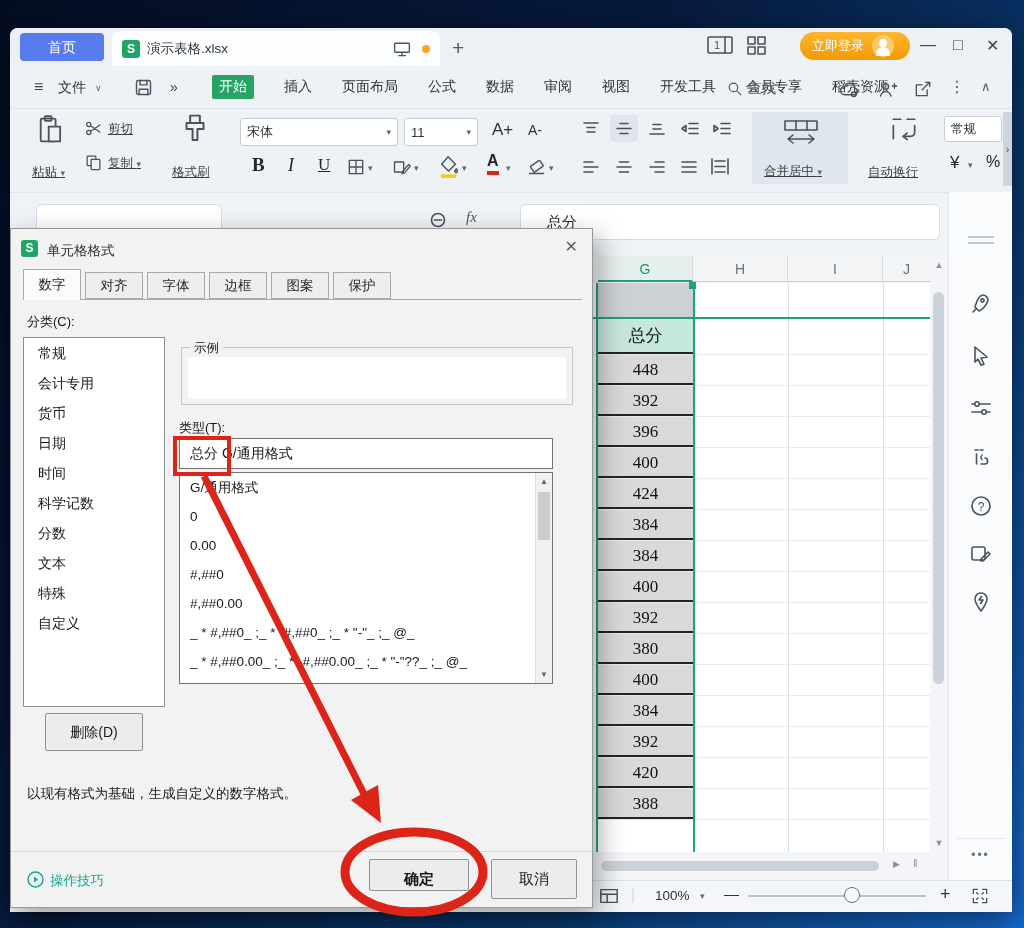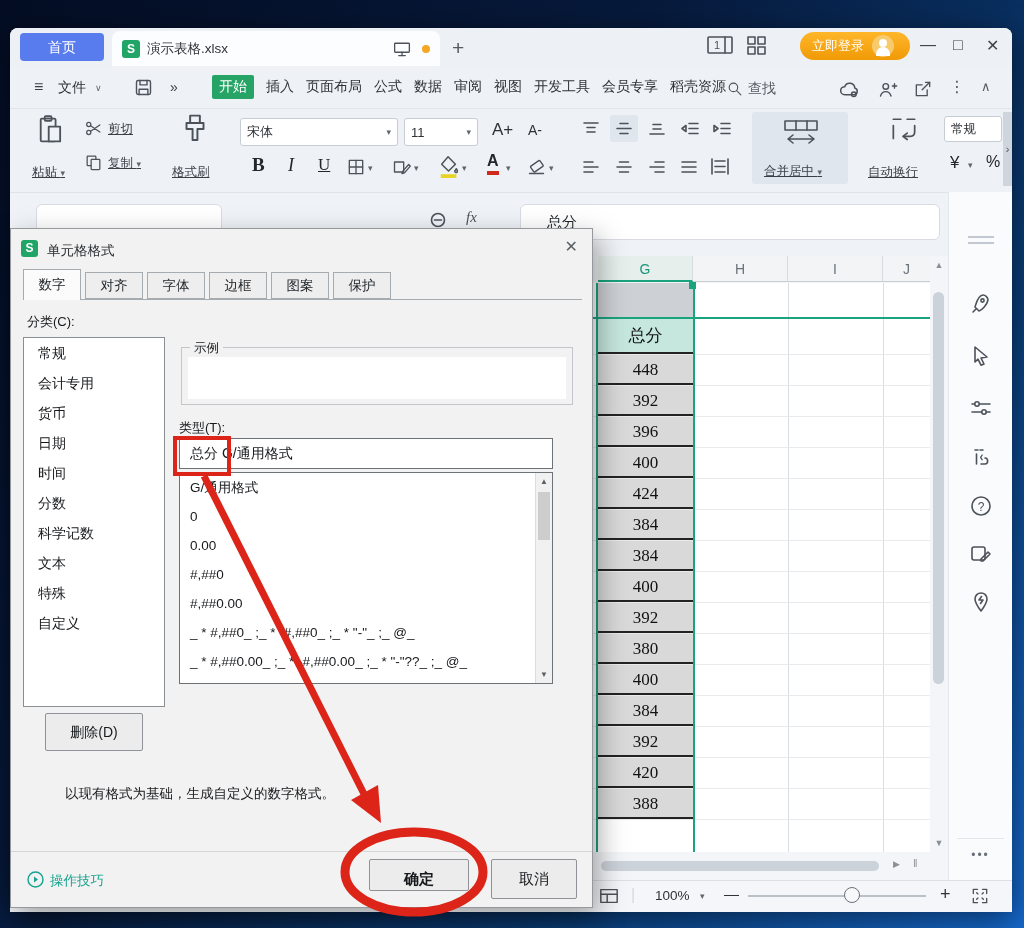--- a/index.html
+++ b/index.html
@@ -20,21 +20,21 @@
   .doc-title{font-size:13.5px;color:#2e3338;margin-left:7px;flex:1;}
   .orange-dot{width:8px;height:8px;border-radius:50%;background:#f5a623;margin-left:10px;}
   .newtab{left:452px;top:36px;font-size:21px;color:#555b62;}
   .login-pill{left:800px;top:32px;width:110px;height:28px;border-radius:14px;background:linear-gradient(#ffb62a,#f09a06);color:#fff;font-size:13px;display:flex;align-items:center;padding-left:12px;box-sizing:border-box;}
   .avatar{width:22px;height:22px;border-radius:50%;background:#f7ca6e;margin-left:8px;position:relative;}
   .avatar:before{content:"";position:absolute;left:7px;top:4px;width:8px;height:8px;border-radius:50%;background:#fff;}
   .avatar:after{content:"";position:absolute;left:4px;top:12px;width:14px;height:9px;border-radius:7px 7px 0 0;background:#fff;}
   .winbtn{top:36px;font-size:16px;color:#3d4248;}
   
   #menubar{left:10px;top:66px;width:1002px;height:42px;background:#eef2f7;}
-  .menu-row{left:212px;top:66px;height:42px;display:flex;align-items:center;gap:12px;}
+  .menu-row{left:212px;top:66px;height:42px;display:flex;align-items:center;gap:30px;}
   .menu-item{font-size:14px;color:#2f3338;white-space:nowrap;}
   .menu-item.active{background:#26a466;color:#fff;padding:3px 7px;border-radius:2px;}
   
   #toolbar{left:10px;top:108px;width:1002px;height:84px;background:#eef2f7;border-top:1px solid #e0e5eb;box-sizing:border-box;}
   .tbtext{font-size:12.5px;color:#3a3f45;white-space:nowrap;text-decoration:underline;}
   .inputbox{background:#fff;border:1px solid #c6cdd5;border-radius:3px;box-sizing:border-box;display:flex;align-items:center;justify-content:space-between;padding:0 6px;font-size:13px;color:#2f3338;}
   .caret{font-size:9px;color:#60666d;}
   .serifB{font-family:"Liberation Serif","DejaVu Serif",serif;}
   .hl-box{background:#e0e6ee;border-radius:3px;}
   
@@ -573,22 +573,22 @@
       <span class="dtab" style="left:310px;">保护</span>
     </div>
 
     <span style="position:absolute;left:16px;top:84px;font-size:13px;color:#17191c;">分类(C):</span>
     <div class="catlist abs">
       <div class="catitem">常规</div>
       <div class="catitem">会计专用</div>
       <div class="catitem">货币</div>
       <div class="catitem">日期</div>
       <div class="catitem">时间</div>
+      <div class="catitem">科学记数</div>
       <div class="catitem">分数</div>
-      <div class="catitem">科学记数</div>
       <div class="catitem">文本</div>
       <div class="catitem">特殊</div>
       <div class="catitem">自定义</div>
     </div>
 
     <div style="position:absolute;left:170px;top:118px;width:390px;height:56px;border:1px solid #c3c7cb;">
       <span style="position:absolute;left:8px;top:-8px;background:#f2f2f2;padding:0 4px;font-size:12.5px;color:#17191c;">示例</span>
       <div style="position:absolute;left:6px;top:9px;right:6px;bottom:5px;background:#fff;"></div>
     </div>
 
@@ -606,21 +606,21 @@
       <div class="fmtitem">_ * #,##0_ ;_ * -#,##0_ ;_ * "-"_ ;_ @_</div>
       <div class="fmtitem">_ * #,##0.00_ ;_ * -#,##0.00_ ;_ * "-"??_ ;_ @_</div>
       <div class="fscroll">
         <div style="text-align:center;font-size:8px;color:#5a6066;padding-top:4px;">▲</div>
         <div style="margin:6px 2px 0;height:48px;background:#cdcdcd;"></div>
         <div style="position:absolute;bottom:4px;width:100%;text-align:center;font-size:8px;color:#5a6066;">▼</div>
       </div>
     </div>
 
     <div class="dlgbtn" style="left:34px;top:484px;width:98px;height:38px;line-height:36px;font-size:14px;">删除(D)</div>
-    <div style="position:absolute;left:16px;top:556px;width:540px;font-size:13.5px;color:#17191c;margin-left:38px;">以现有格式为基础，生成自定义的数字格式。</div>
+    <div style="position:absolute;left:16px;top:556px;width:540px;font-size:13.5px;color:#17191c;">以现有格式为基础，生成自定义的数字格式。</div>
 
     <div style="position:absolute;left:0;top:622px;width:100%;border-top:1px solid #d6d6d6;"></div>
     <span class="ico" style="position:absolute;left:16px;top:642px;">
         <svg width="17" height="17" viewBox="0 0 17 17">
           <circle cx="8.5" cy="8.5" r="7.5" fill="none" stroke="#14a38f" stroke-width="1.4"></circle>
           <path d="M7 5.5l4 3-4 3z" fill="#14a38f"></path>
         </svg>
       </span>
     <span class="teal" style="position:absolute;left:39px;top:643px;font-size:13.5px;">操作技巧</span>
     <div class="dlgbtn" style="left:358px;top:630px;width:100px;height:32px;line-height:38px;font-weight:bold;">确定</div>

